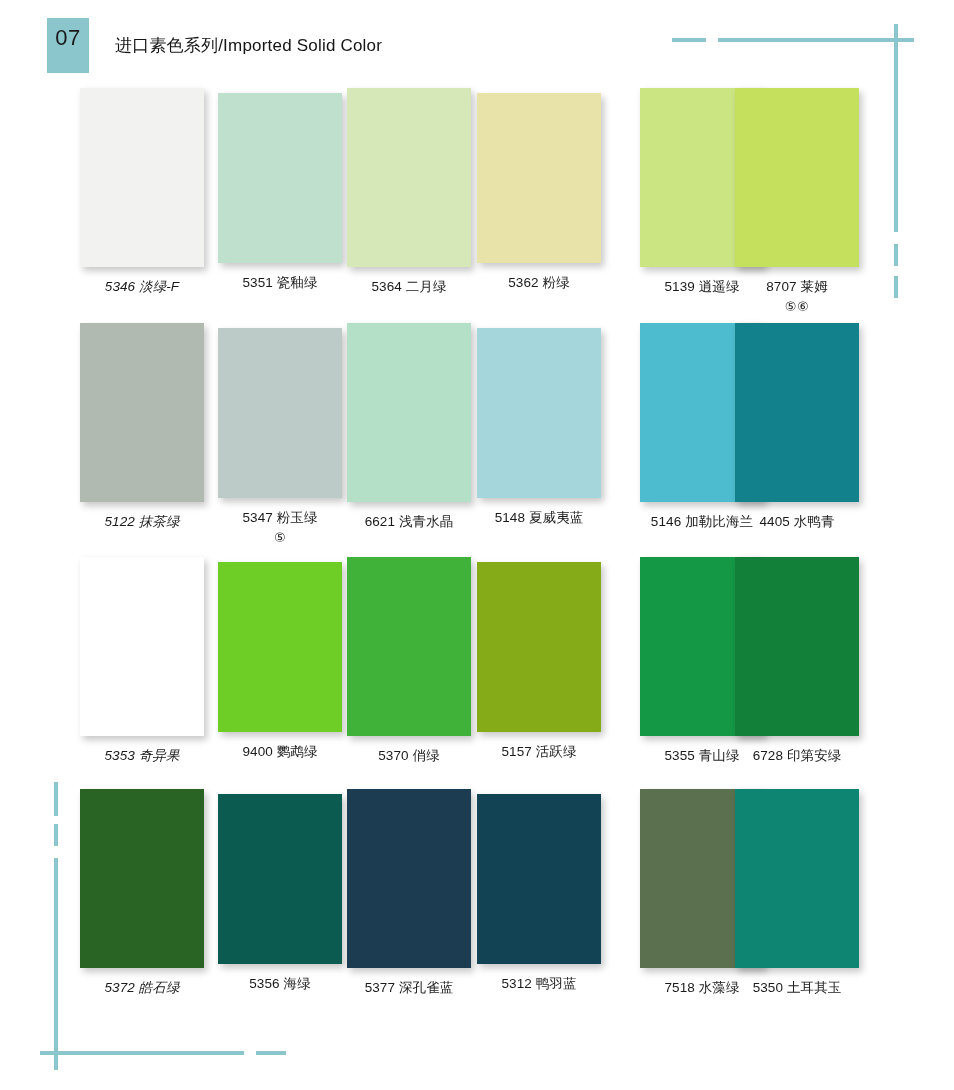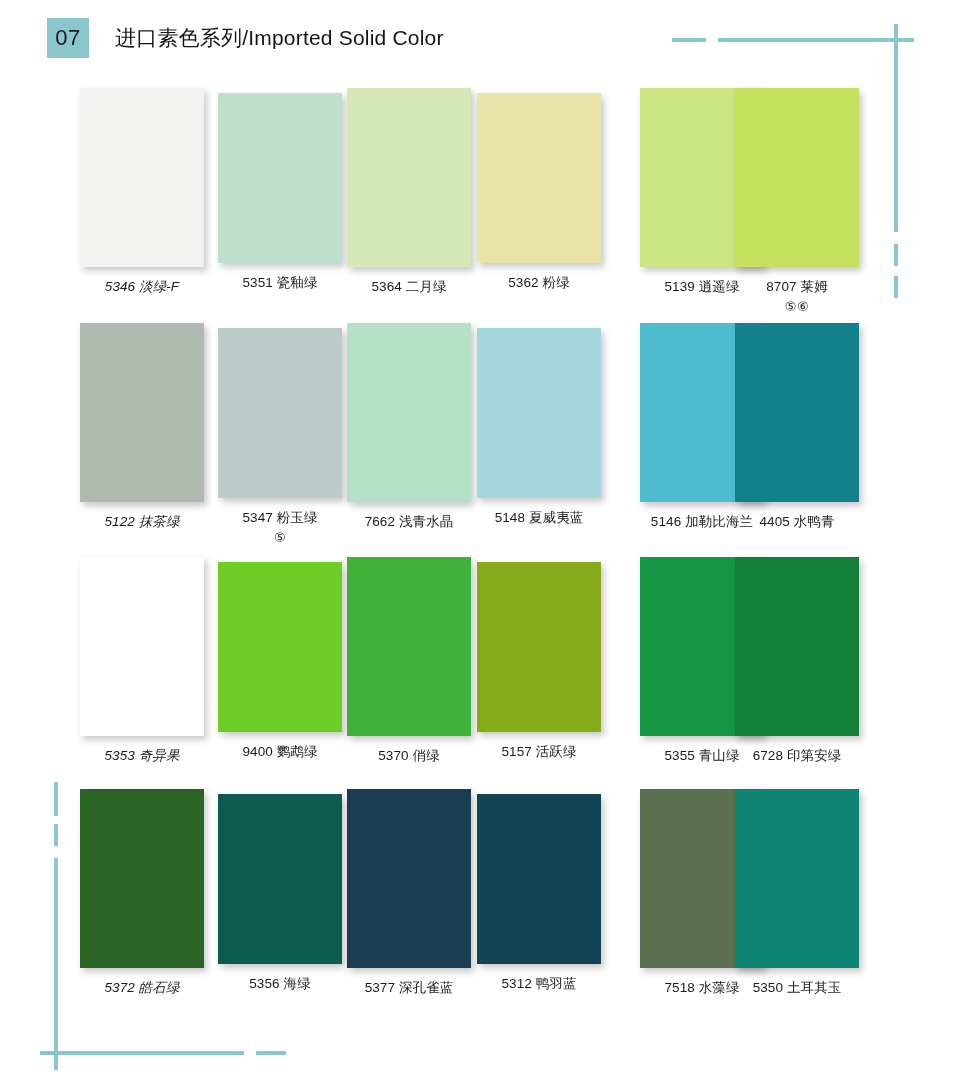--- a/index.html
+++ b/index.html
@@ -35,31 +35,31 @@
   
   .header {
     position: absolute;
     left: 47px;
     top: 18px;
     display: flex;
     align-items: center;
   }
   .page-badge {
     width: 42px;
-    height: 40px;
+    height: 55px;
     background: #8cc6cd;
     color: #1a1a1a;
     font-size: 22px;
     line-height: 40px;
     text-align: center;
     letter-spacing: 0.5px;
   }
   .header-title {
     margin-left: 26px;
-    font-size: 21px;
+    font-size: 17px;
     color: #151515;
     letter-spacing: 0.2px;
     white-space: nowrap;
   }
 
   
   .grid {
     position: absolute;
     left: 0;
     top: 0;
@@ -174,21 +174,21 @@
       <div class="caption">5122 抹茶绿</div>
       <div class="marks"></div>
     </div>
     <div class="cell c1 down">
       <div class="chip" style="background: rgb(189, 203, 200);"></div>
       <div class="caption">5347 粉玉绿</div>
       <div class="marks">⑤</div>
     </div>
     <div class="cell c2 up">
       <div class="chip tall" style="background: rgb(180, 224, 199);"></div>
-      <div class="caption">7662 浅青水晶</div>
+      <div class="caption">6621 浅青水晶</div>
       <div class="marks"></div>
     </div>
     <div class="cell c3 down">
       <div class="chip" style="background: rgb(164, 214, 220);"></div>
       <div class="caption">5148 夏威夷蓝</div>
       <div class="marks"></div>
     </div>
     <div class="cell c4 up">
       <div class="chip tall" style="background: rgb(77, 188, 206);"></div>
       <div class="caption">5146 加勒比海兰</div>

